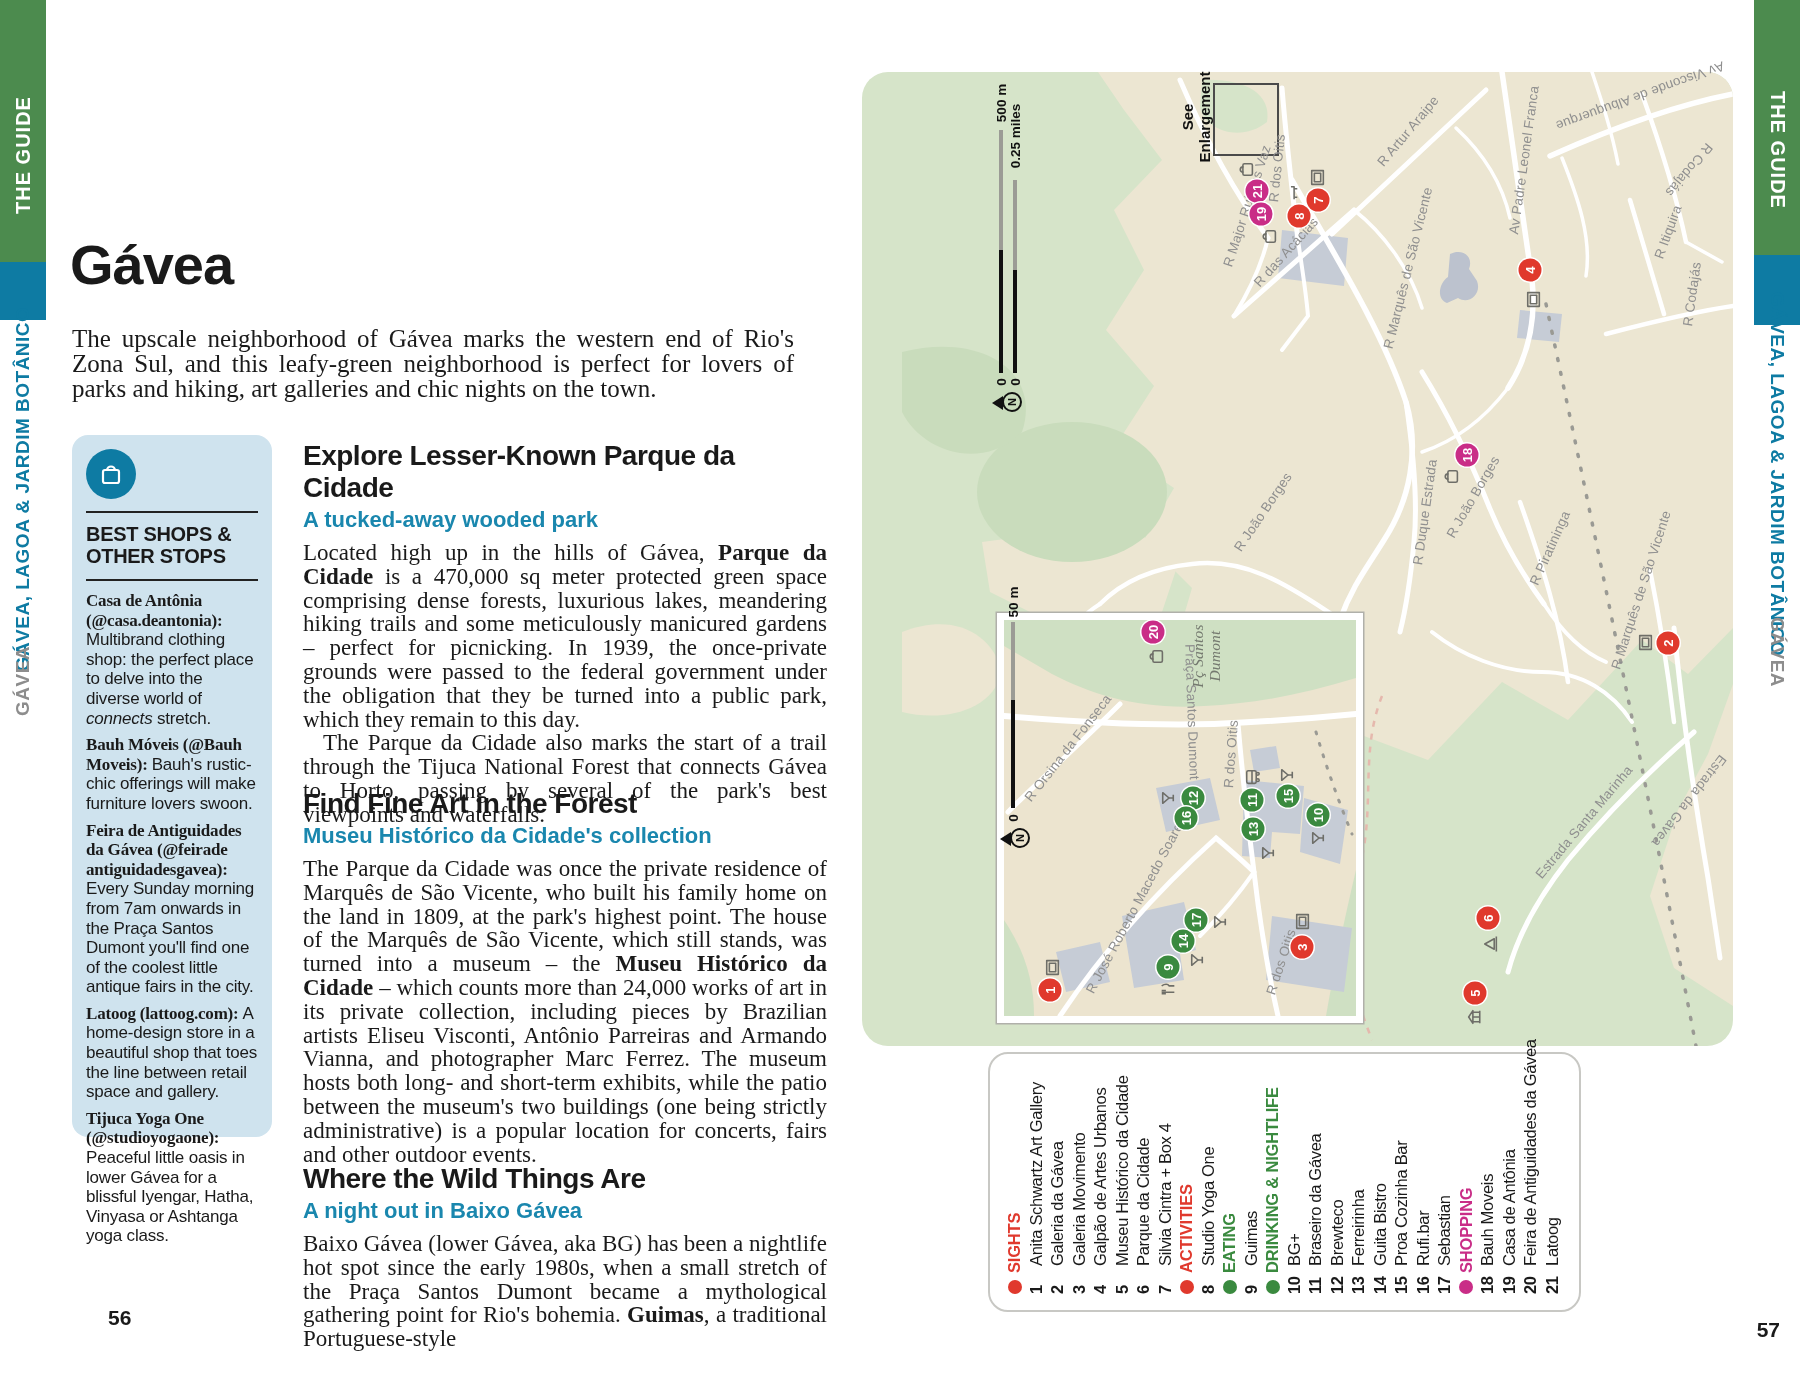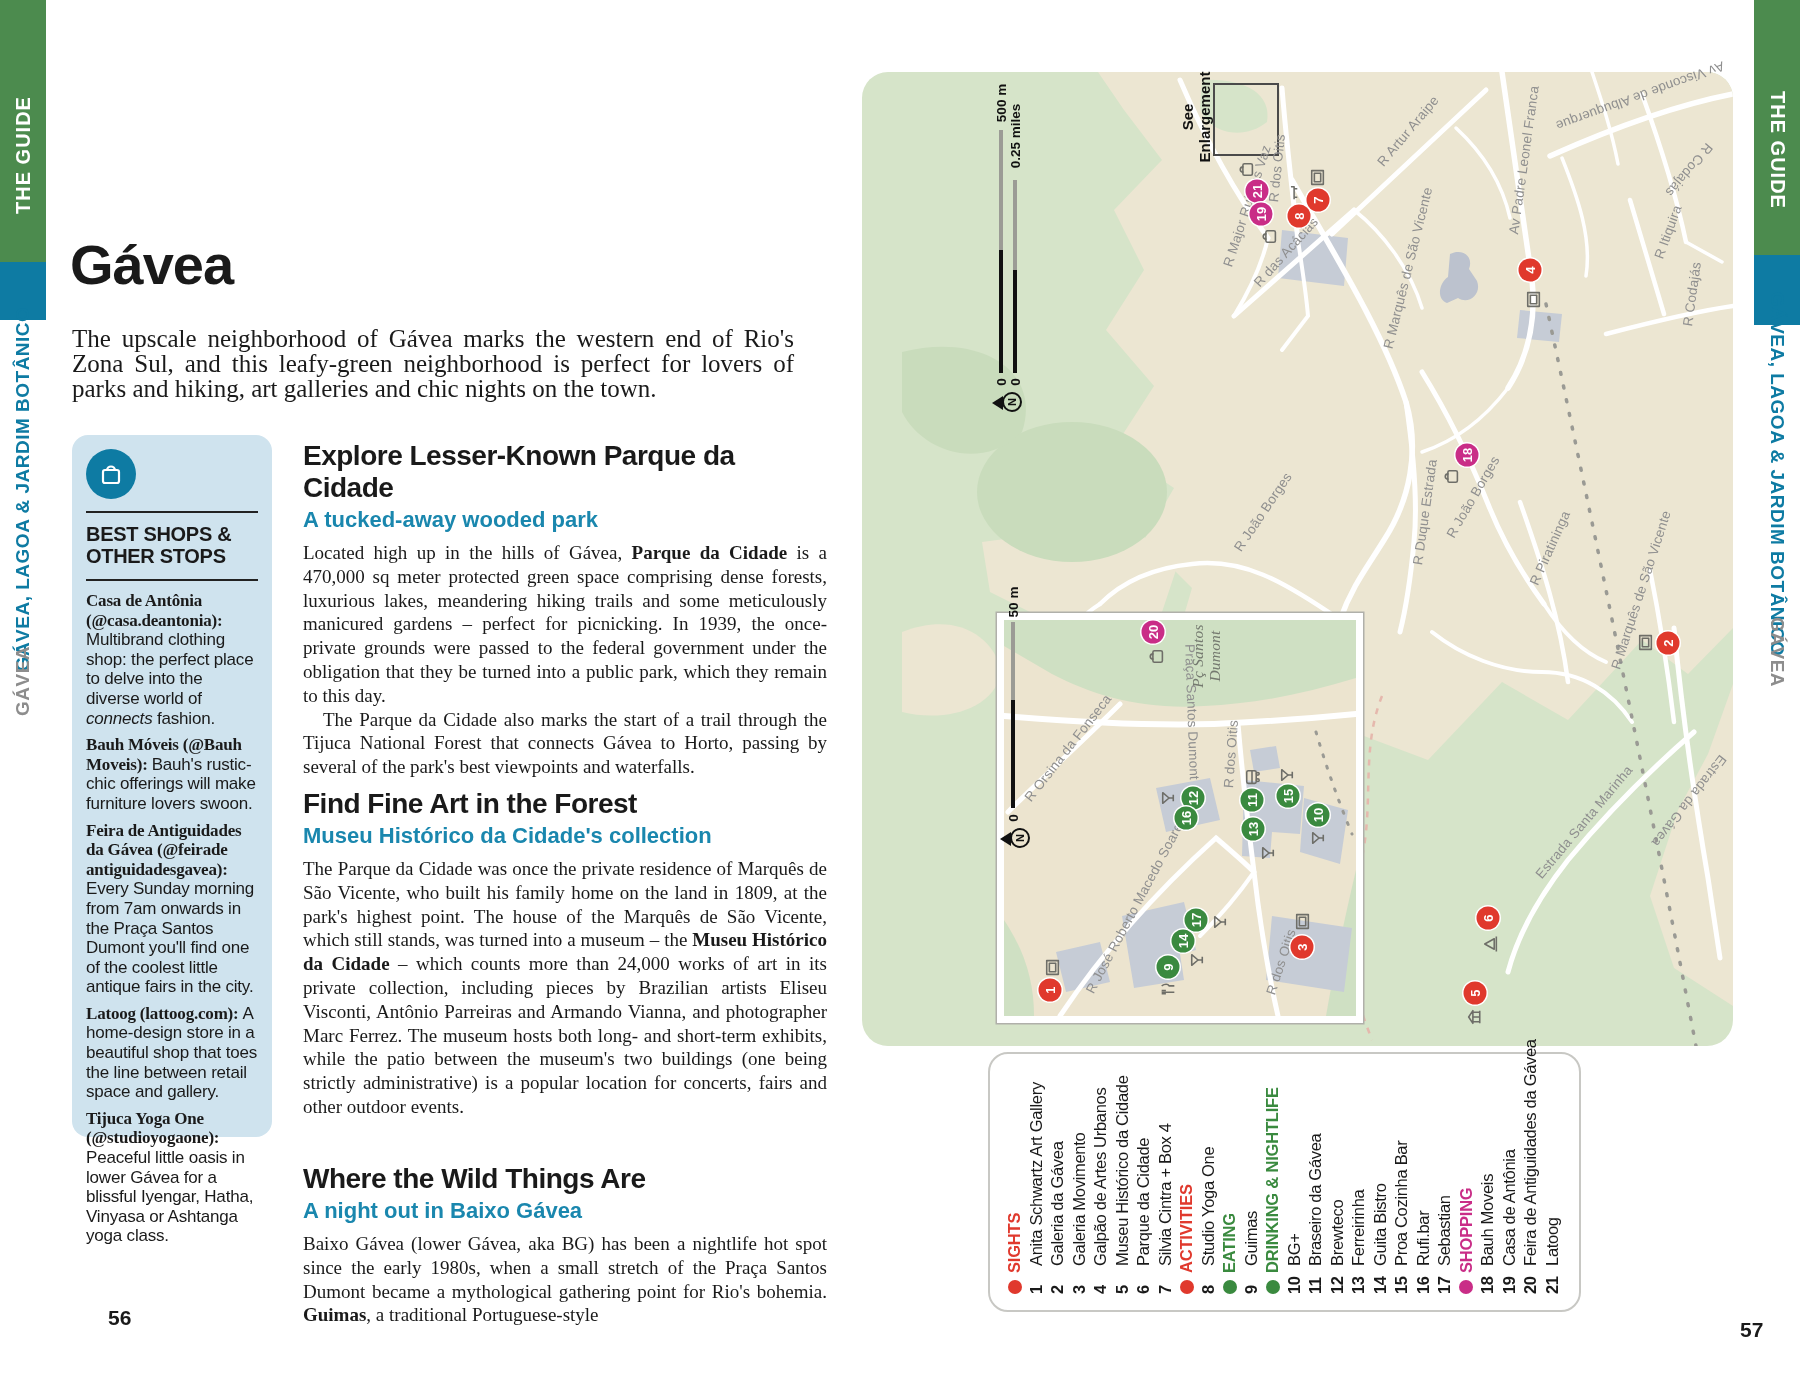--- a/index.html
+++ b/index.html
@@ -14,21 +14,21 @@
   .rail-tab-label{color:#fff;font-weight:bold;font-size:20px;letter-spacing:1px;}
   .rail-section{color:#0e7ba3;font-weight:bold;font-size:19px;letter-spacing:.5px;}
   .rail-chapter{color:#8d8d8d;font-weight:bold;font-size:19px;letter-spacing:.5px;}
   
   #title{left:70px;top:232px;font-size:56px;font-weight:bold;letter-spacing:-1px;}
   #intro{left:72px;top:326px;width:722px;font-family:"Liberation Serif",serif;
          font-size:25px;line-height:25px;text-align:justify;}
   .col{left:303px;width:524px;}
   .sec-h{font-weight:bold;font-size:28px;letter-spacing:-.5px;}
   .sec-sub{font-weight:bold;font-size:22px;color:#1a87ae;}
-  .body-p{font-family:"Liberation Serif",serif;font-size:19px;line-height:23.8px;
+  .body-p{font-family:"Liberation Serif",serif;font-size:23px;line-height:23.8px;
           text-align:justify;margin:0;}
   .indent{text-indent:20px;}
   
   #shopbox{left:72px;top:435px;width:200px;height:702px;background:#cfe3ee;border-radius:16px;}
   #shopbox .inner{position:absolute;left:14px;top:14px;width:172px;}
   .box-icon{width:50px;height:50px;border-radius:50%;background:#0e7ba3;display:flex;
             align-items:center;justify-content:center;}
   .box-rule{height:2px;background:#222;margin:12px 0 10px 0;}
   #shop-heading{font-weight:bold;font-size:20px;line-height:22px;letter-spacing:-.3px;}
   .entry{font-size:17px;line-height:19.6px;letter-spacing:-.2px;margin:0 0 7px 0;}
@@ -92,21 +92,21 @@
       <div class="box-icon">
         <svg width="30" height="30" viewBox="0 0 30 30">
           <rect x="7" y="11" width="16" height="13" rx="2" fill="none" stroke="#fff" stroke-width="2.2"></rect>
           <path d="M11,12 C11,6 19,6 19,12" fill="none" stroke="#fff" stroke-width="2.2"></path>
         </svg>
       </div>
       <div class="box-rule"></div>
       <div id="shop-heading">BEST SHOPS &amp; OTHER STOPS</div>
       <div class="box-rule"></div>
       <div id="shop-entries">
-          <p class="entry"><span class="en">Casa de Antônia (@casa.deantonia): </span><span>Multibrand clothing shop: the perfect place to delve into the diverse world of </span><span style="font-style: italic;">connects</span><span> fashion.</span></p>
+          <p class="entry"><span class="en">Casa de Antônia (@casa.deantonia): </span><span>Multibrand clothing shop: the perfect place to delve into the diverse world of </span><span style="font-style: italic;">connects</span><span> stretch.</span></p>
           <p class="entry"><span class="en">Bauh Móveis (@Bauh Moveis): </span><span>Bauh's rustic-chic offerings will make furniture lovers swoon.</span></p>
           <p class="entry"><span class="en">Feira de Antiguidades da Gávea (@feirade antiguidadesgavea): </span><span>Every Sunday morning from 7am onwards in the Praça Santos Dumont you'll find one of the coolest little antique fairs in the city.</span></p>
           <p class="entry"><span class="en">Latoog (lattoog.com): </span><span>A home-design store in a beautiful shop that toes the line between retail space and gallery.</span></p>
           <p class="entry"><span class="en">Tijuca Yoga One (@studioyogaone): </span><span>Peaceful little oasis in lower Gávea for a blissful Iyengar, Hatha, Vinyasa or Ashtanga yoga class.</span></p>
         </div>
     </div>
   </div>
 
   <div class="abs col" style="top:440px;">
     <div class="sec-h">Explore Lesser-Known Parque da Cidade</div>
@@ -476,15 +476,15 @@
         <span class="lg-num">20</span>
         <span class="lg-lab">Feira de Antiguidades da Gávea</span>
       </div>
       <div class="lg-line">
         <span class="lg-num">21</span>
         <span class="lg-lab">Latoog</span>
       </div>
     </div>
 
   <div class="abs pagenum" style="left:72px;top:1306px;margin-left:36px;">56</div>
-  <div class="abs pagenum" style="left:1740px;top:1318px;width:40px;">57</div>
+  <div class="abs pagenum" style="left:1740px;top:1318px;width:40px;text-align:right;">57</div>
 
 </div>
 
 </body></html>

